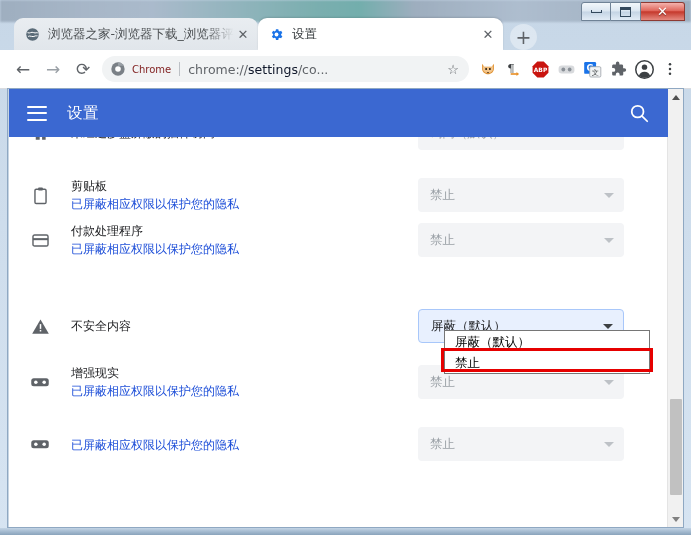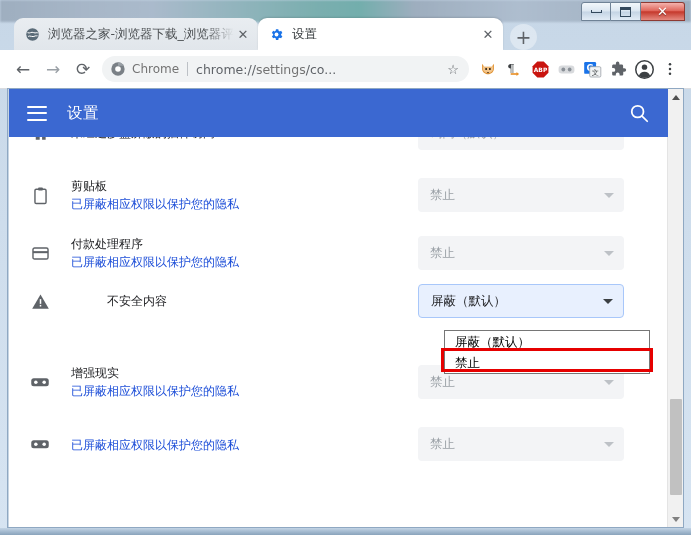--- a/index.html
+++ b/index.html
@@ -90,24 +90,24 @@
   }
   .navbtn { width:30px; height:30px; display:flex; align-items:center; justify-content:center;
             color:#9aa0a6; font-size:17px; flex:0 0 auto;}
   .navbtn.enabled { color:#5f6368; }
   #omnibox {
     flex:1 1 auto; height:26px; margin:0 6px 0 4px;
     background:#f1f3f4; border-radius:13px;
     display:flex; align-items:center; padding:0 6px 0 8px; min-width:0;
   }
   #omnibox .secicon { width:16px; height:16px; flex:0 0 16px; margin-right:6px; }
-  #omnibox .chip { font-size:12px; color:#737373; white-space:nowrap; }
+  #omnibox .chip { font-size:10px; color:#7f1d1d; white-space:nowrap; }
   #omnibox .sep { width:1px; height:14px; background:#bdc1c6; margin:0 8px; flex:0 0 1px;}
   #omnibox .url { font-size:12.5px; color:#5f6368; white-space:nowrap; overflow:hidden; flex:1 1 auto; min-width:0;}
-  #omnibox .url b { color:#737373; font-weight:normal; }
+  #omnibox .url b { color:#0f172a; font-weight:normal; }
   #omnibox .star { width:20px; flex:0 0 20px; text-align:center; color:#5f6368; font-size:13px;}
   .exticon { width:26px; height:26px; flex:0 0 26px; display:flex; align-items:center; justify-content:center; }
 
   
   #page {
     position:absolute; left:8px; top:89px; width:675px; height:438px;
     background:#ffffff; overflow:hidden;
     border-left:1px solid #c7d5e3;
   }
   #appbar {
@@ -366,38 +366,38 @@
         <span class="rtext">
           <div class="rtitle">剪贴板</div>
           <div class="rsub">已屏蔽相应权限以保护您的隐私</div>
         </span>
         <span class="select">
           <span class="sval">禁止</span>
           <span class="arrow"></span>
         </span>
       </div>
 
-      <div class="row" style="top:96px; height:48px;">
+      <div class="row" style="top:83px; height:48px;">
         <span class="ricon">
           <svg width="19" height="19" viewBox="0 0 24 24">
             <rect x="2.5" y="5" width="19" height="14" rx="2" fill="none" stroke="#5f6368" stroke-width="1.8"></rect>
             <rect x="2.5" y="9" width="19" height="2.6" fill="#5f6368"></rect>
           </svg>
         </span>
         <span class="rtext">
           <div class="rtitle">付款处理程序</div>
           <div class="rsub">已屏蔽相应权限以保护您的隐私</div>
         </span>
         <span class="select">
           <span class="sval">禁止</span>
           <span class="arrow"></span>
         </span>
       </div>
 
-      <div class="row" style="top:146px; height:44px;gap:36px;">
+      <div class="row" style="top:171px; height:44px;">
         <span class="ricon">
           <svg width="19" height="19" viewBox="0 0 24 24">
             <path d="M12 3 L22.5 21 H1.5z" fill="#5f6368"></path>
             <rect x="11.05" y="9" width="1.9" height="6" fill="#ffffff"></rect>
             <rect x="11.05" y="16.3" width="1.9" height="2" fill="#ffffff"></rect>
           </svg>
         </span>
         <span class="rtext">
           <div class="rtitle">不安全内容</div>
         </span>

